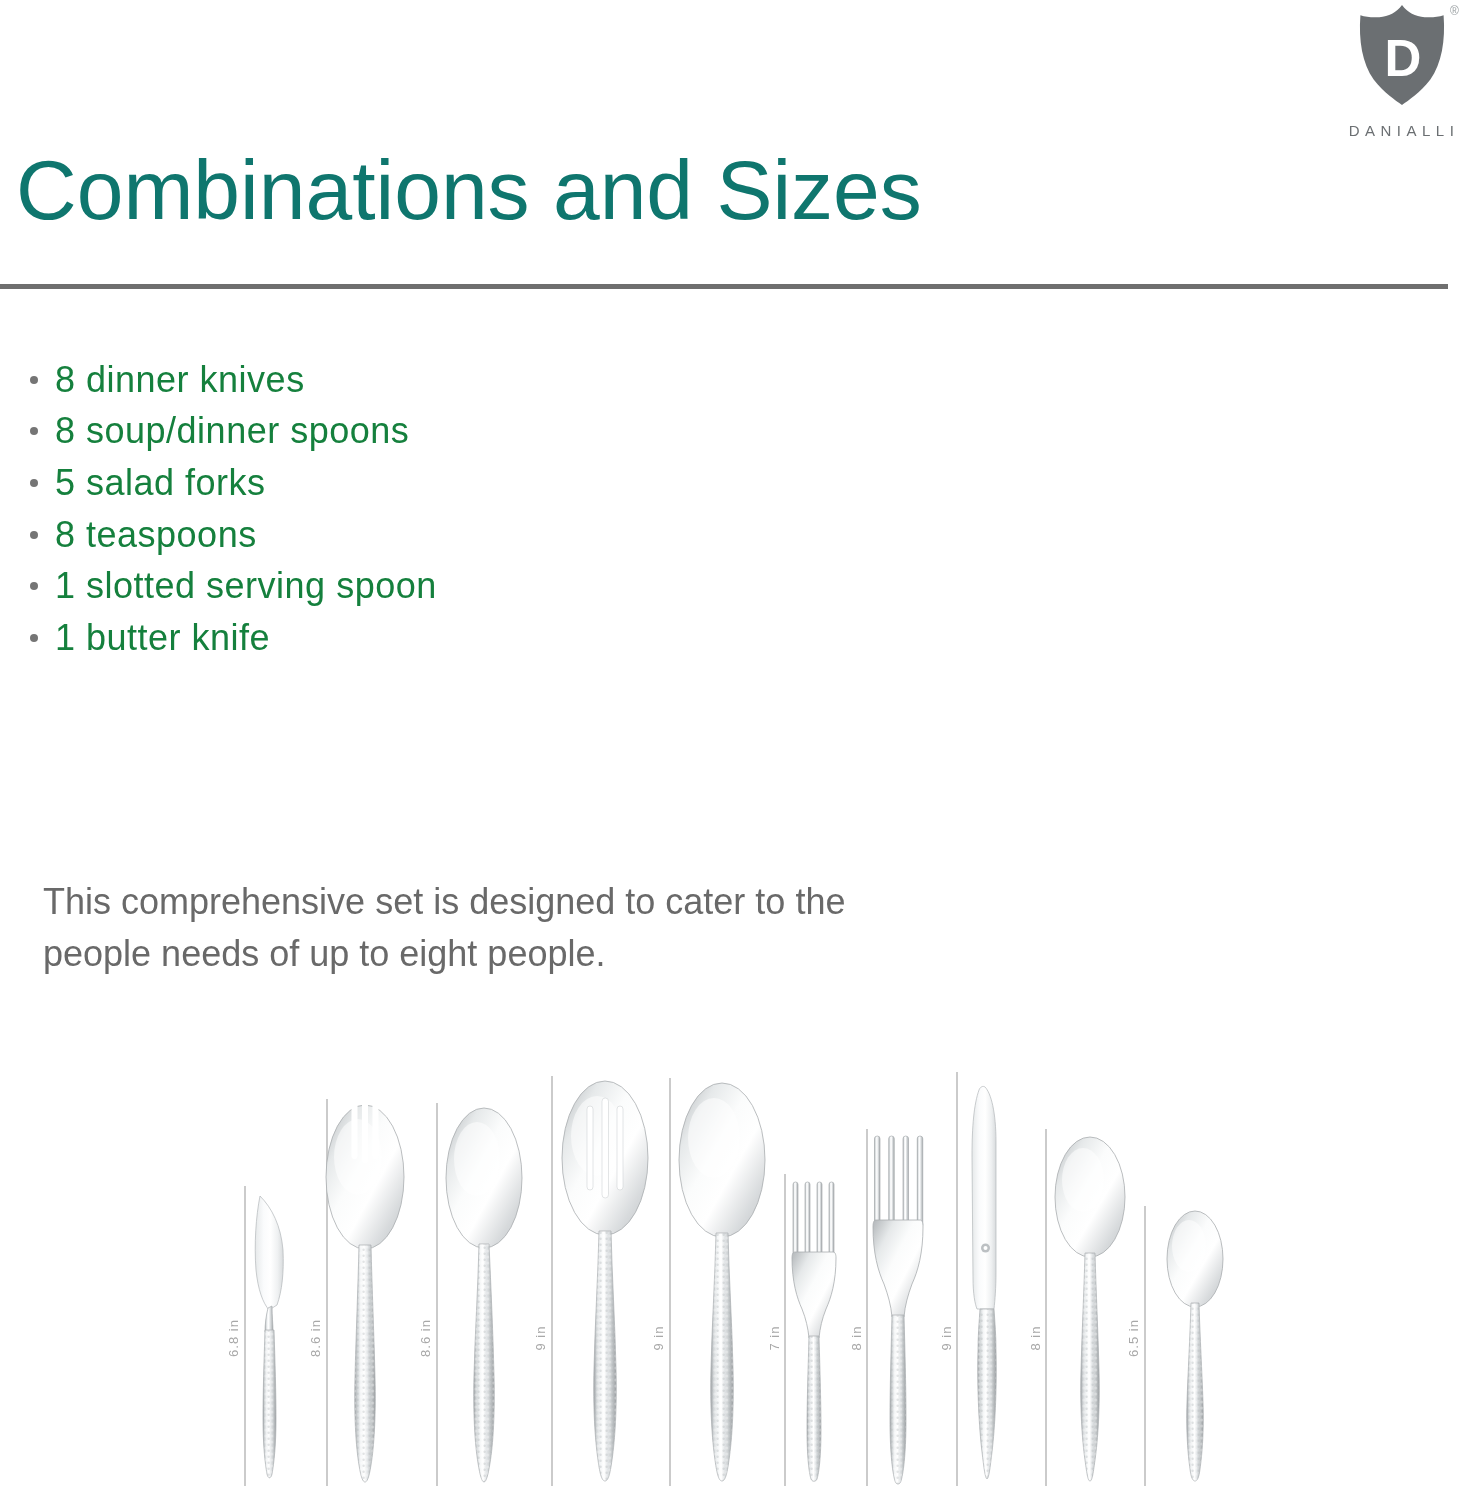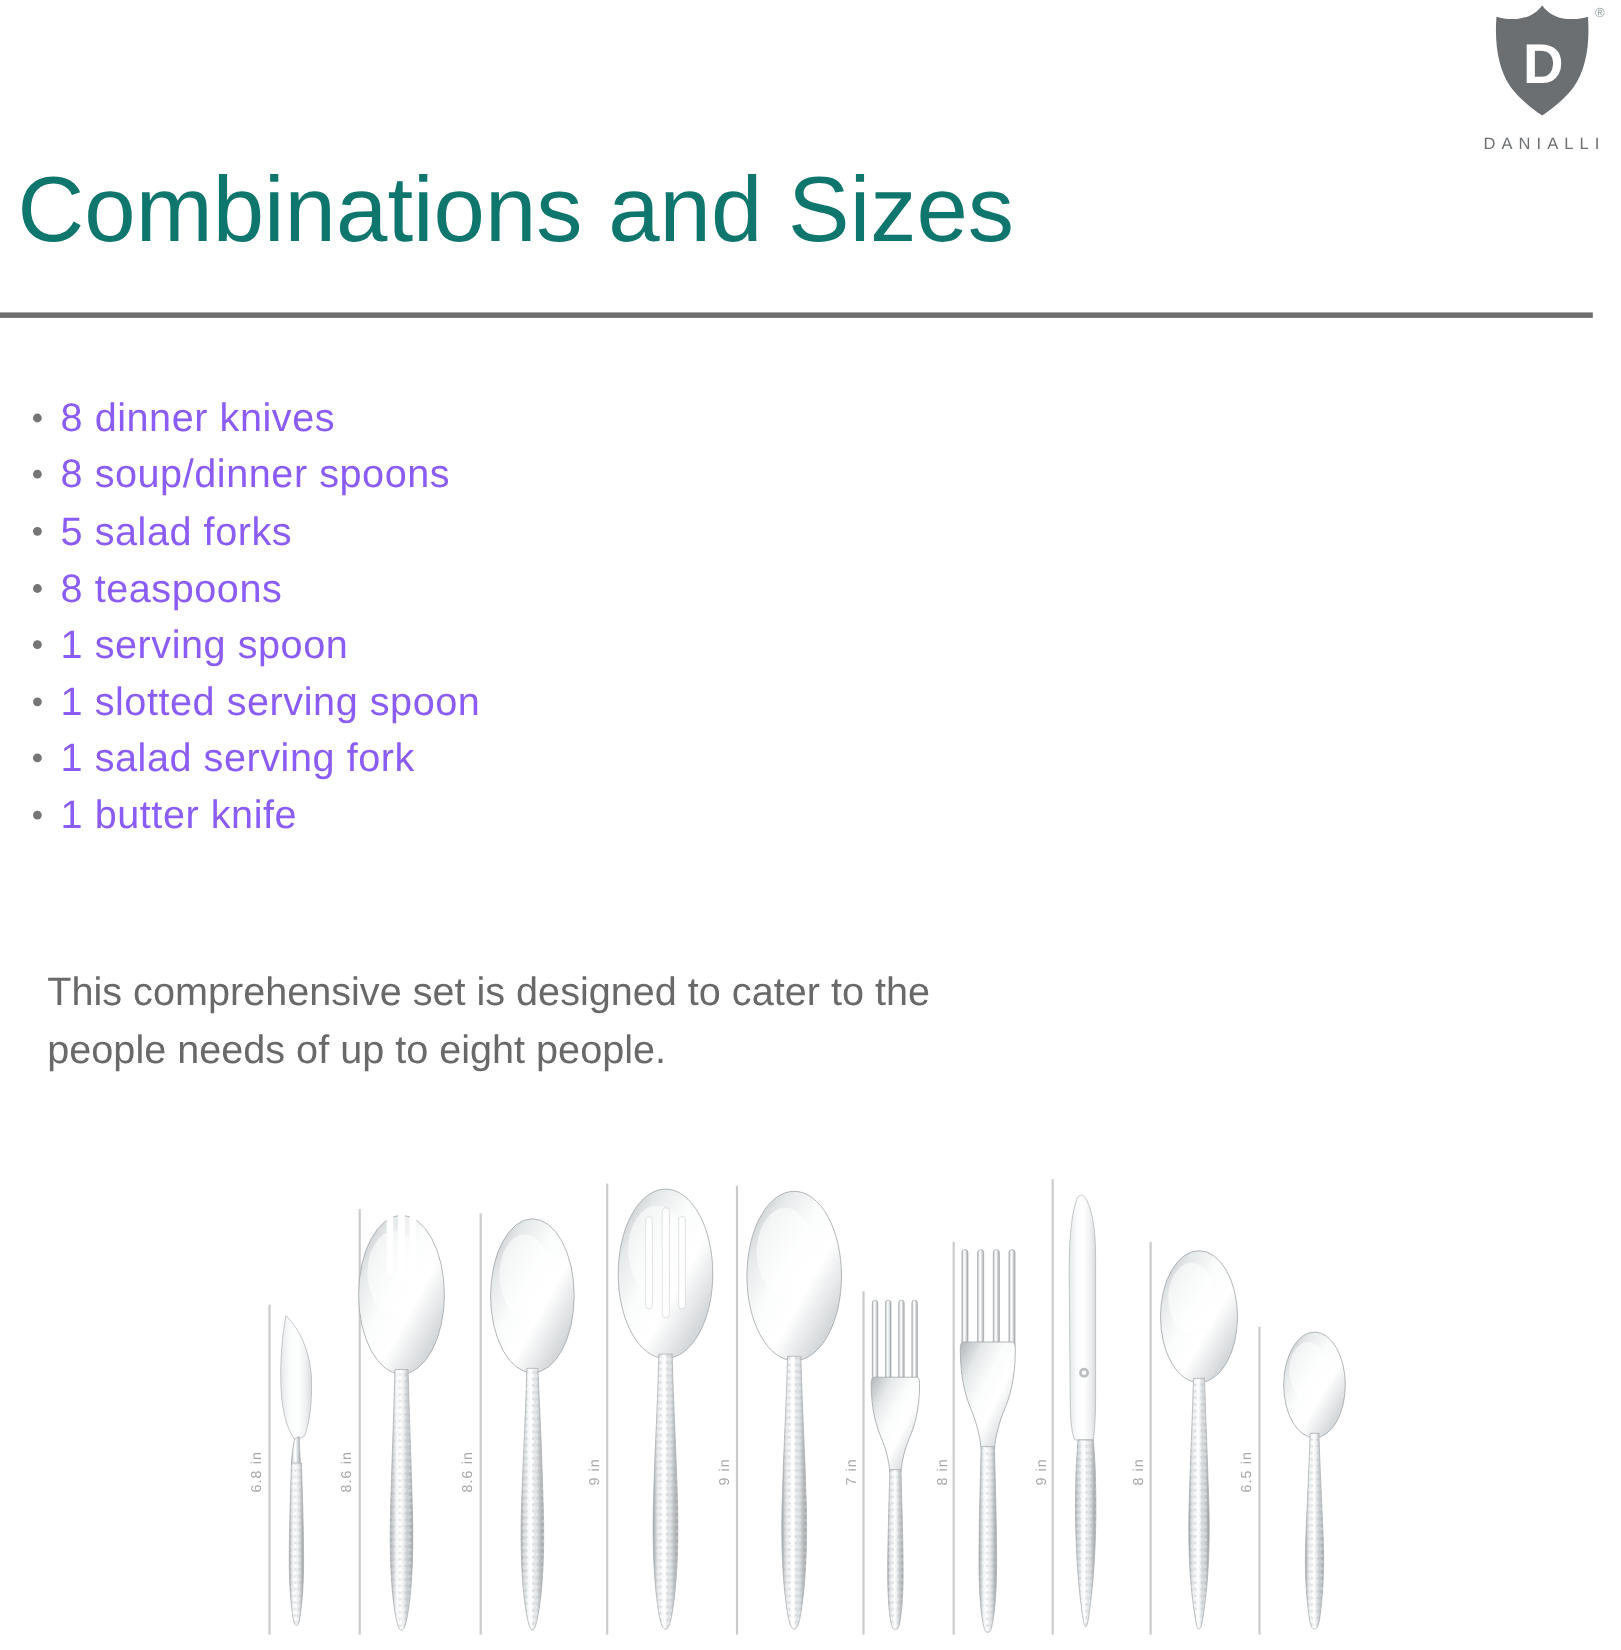--- a/index.html
+++ b/index.html
@@ -13,21 +13,21 @@
             font-size:15px;letter-spacing:5.5px;color:#6b6f72;font-weight:400;}
 
   
   .title{position:absolute;left:16px;top:146px;font-size:84px;line-height:88px;
          font-weight:300;color:#0f766e;letter-spacing:0px;white-space:nowrap;}
   .divider{position:absolute;left:0;top:284px;width:1448px;height:5px;background:#6f6f6f;}
 
   
   .list{position:absolute;left:30px;top:354px;}
   .li{display:flex;align-items:center;height:51.6px;font-size:36px;font-weight:300;
-      letter-spacing:0.5px;color:#8b5cf6;white-space:nowrap;}
+      letter-spacing:0.5px;color:#15803d;white-space:nowrap;}
   .dot{width:8px;height:8px;border-radius:50%;background:#757575;margin-right:17px;flex:none;}
 
   
   .para{position:absolute;left:4px;top:876px;font-size:36px;line-height:51.6px;
         font-weight:300;color:#696969;white-space:nowrap;margin-left:39px;}
 
   
   .mline{position:absolute;width:2px;background:#cbcbcb;}
   .mlabel{position:absolute;font-size:13px;letter-spacing:1px;color:#a8a8a8;white-space:nowrap;
           transform:translate(-50%,-50%) rotate(-90deg);}
@@ -100,29 +100,21 @@
     <div class="li">
         <span class="dot"></span>
         <span>5 salad forks</span>
       </div>
     <div class="li">
         <span class="dot"></span>
         <span>8 teaspoons</span>
       </div>
     <div class="li">
         <span class="dot"></span>
-        <span>1 serving spoon</span>
-      </div>
-    <div class="li">
-        <span class="dot"></span>
         <span>1 slotted serving spoon</span>
-      </div>
-    <div class="li">
-        <span class="dot"></span>
-        <span>1 salad serving fork</span>
       </div>
     <div class="li">
         <span class="dot"></span>
         <span>1 butter knife</span>
       </div>
   </div>
 
   <div class="para">
     <div>This comprehensive set is designed to cater to the</div>
     <div>people needs of up to eight people.</div>

